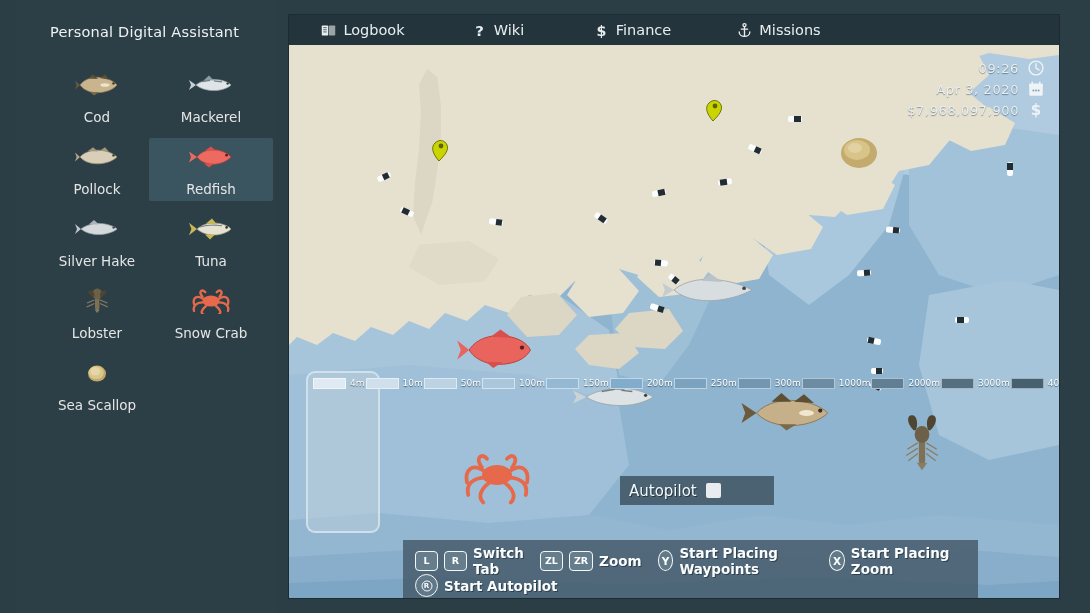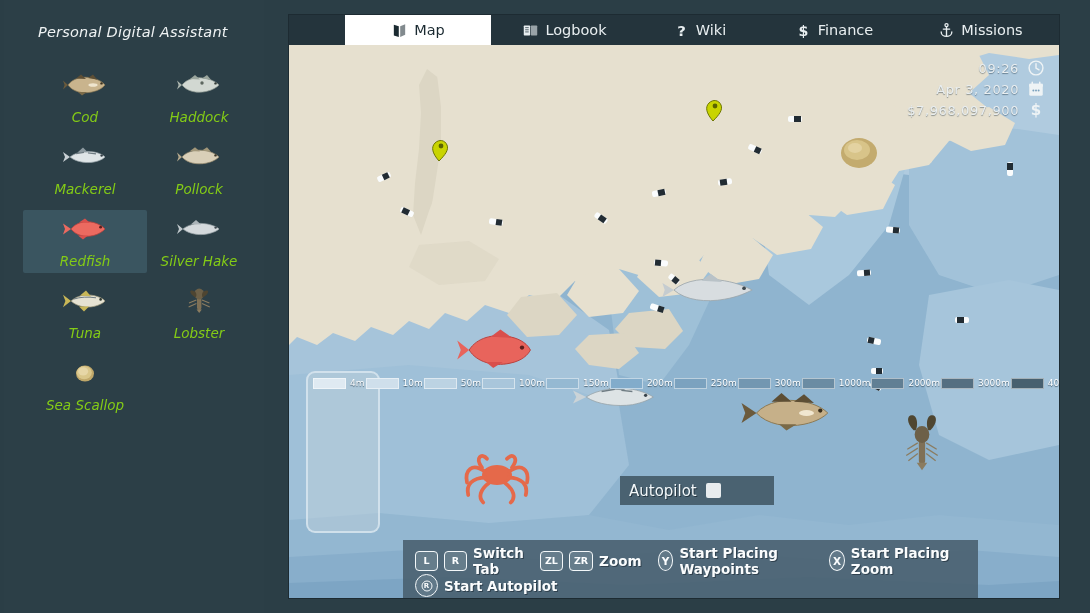--- a/index.html
+++ b/index.html
@@ -6,43 +6,42 @@
   html, body {
     width: 1090px; height: 613px;
     background: #2b3e46;
     font-family: "Liberation Sans", sans-serif;
     overflow: hidden;
   }
   #app { position: relative; width: 1090px; height: 613px; background: #2b3e46; }
 
   
   #sidebar {
-    position: absolute; left: 4px; top: 0; width: 260px; height: 613px;
+    position: absolute; left: 16px; top: 0; width: 260px; height: 613px;
     background: #2c3f47;
-    font-style: italic;
   }
   #pda-title {
     position: absolute; left: 34px; top: 24px;
     color: #eef2f3; font-size: 14.5px; letter-spacing: .2px;
     font-family: "DejaVu Sans", sans-serif; font-weight: 400;
   }
   #species-grid {
     position: absolute; left: 40px; top: 66px; width: 224px;
     display: grid; grid-template-columns: 1fr 1fr; row-gap: 9px; column-gap: 4px;
   }
   .species-cell {
     width: 124px; height: 63px; margin-left: -21px;
     display: flex; flex-direction: column; align-items: center; justify-content: flex-start;
     padding-top: 4px; border-radius: 2px; cursor: pointer;
   }
   .species-cell.selected { background: #3a5560; }
   .species-icon { height: 30px; display: flex; align-items: center; justify-content: center; }
   .species-icon svg { display: block; }
   .species-label {
-    color: #84cc16; font-size: 13.5px; margin-top: 9px; white-space: nowrap;
+    color: #e5e5e5; font-size: 13.5px; margin-top: 9px; white-space: nowrap;
     font-family: "DejaVu Sans", sans-serif;
   }
 
   
   #game {
     position: absolute; left: 288px; top: 14px; width: 772px; height: 585px;
     background: #24343c; overflow: hidden;
     border: 1px solid #1d2b32;
   }
 
@@ -169,34 +168,20 @@
             C21,22 11,20 6,13 Z" fill="#c9b48d" stroke="#8d7a55" stroke-width=".7"></path>
             <path d="M6,13 L1,8.5 L2.6,13 L1,17.5 Z" fill="#6a5a3c"></path>
             <path d="M14,6.6 L19,2.5 L24,7 Z" fill="#5e4f35"></path>
             <path d="M26,6 L31,2.6 L35,7.4 Z" fill="#5e4f35"></path>
             <path d="M16,20 L20,23.5 L25,20 Z" fill="#7c6b49"></path>
             <ellipse cx="31" cy="13" rx="4.6" ry="1.8" fill="#efe5ce"></ellipse>
             <circle cx="39.5" cy="11.4" r="1.2" fill="#39301f"></circle>
             </svg>
           </div>
           <div class="species-label">Cod</div>
-        </div>
-        <div class="species-cell">
-          <div class="species-icon">
-            <svg width="46" height="26" viewBox="0 0 46 26">
-              <path d="M6,13 C11,6.5 21,4.5 30,6.5 C37,8 41,11 43,13 C41,15 37,18 30,19.5
-            C21,21.5 11,19.5 6,13 Z" fill="#d2d8d2" stroke="#8f9a92" stroke-width=".7"></path>
-            <path d="M6,13 L1,8.5 L2.6,13 L1,17.5 Z" fill="#aab4ad"></path>
-            <path d="M14,7 L19,3 L24,7.4 Z" fill="#9aa59d"></path>
-            <path d="M26,6.4 L31,3 L35,7.8 Z" fill="#9aa59d"></path>
-            <circle cx="26" cy="11" r="1.7" fill="#5d665f"></circle>
-            <circle cx="39.5" cy="11.4" r="1.2" fill="#333b36"></circle>
-            </svg>
-          </div>
-          <div class="species-label">Haddock</div>
         </div>
         <div class="species-cell">
           <div class="species-icon">
             <svg width="46" height="26" viewBox="0 0 46 26">
               <path d="M8,13 C14,8 24,6.5 32,8 C38,9.2 41.5,11.3 43,13 C41.5,14.7 38,16.8 32,18
             C24,19.5 14,18 8,13 Z" fill="#dfe5e7" stroke="#96a2a7" stroke-width=".7"></path>
             <path d="M8,13 L1,8 L3,13 L1,18 Z" fill="#c8d0d4"></path>
             <path d="M16,8 L21,3.6 L26,8.5 Z" fill="#8e9ba1"></path>
             <path d="M14,9.6 L22,8.4 M26,8.8 L34,9.8" stroke="#6e7b82" stroke-width="1.2"></path>
             <circle cx="39.6" cy="11.6" r="1.2" fill="#323c43"></circle>
@@ -266,20 +251,38 @@
             <g stroke="#8b7c60" stroke-width="1.1" fill="none">
               <path d="M20.4,12 L13,15"></path>
                 <path d="M20.4,15.4 L12.6,19"></path>
               <path d="M26,12 L33.4,15"></path>
                 <path d="M26,15.4 L33.8,19"></path>
             </g>
             <path d="M20.6,21.6 L23.2,25 L25.8,21.6 Z" fill="#8b7c60"></path>
             </svg>
           </div>
           <div class="species-label">Lobster</div>
+        </div>
+        <div class="species-cell">
+          <div class="species-icon">
+            <svg width="46" height="26" viewBox="0 0 46 26">
+              <ellipse cx="23" cy="13" rx="8.6" ry="5.6" fill="#e5694a"></ellipse>
+            <g stroke="#e5694a" stroke-width="2.3" fill="none" stroke-linecap="round">
+              <path d="M15.4,11 C8.6,6.4 4.6,10 6,16"></path>
+              <path d="M15,14.4 C8,14.4 4.6,18.4 6,23"></path>
+              <path d="M30.6,11 C37.4,6.4 41.4,10 40,16"></path>
+              <path d="M31,14.4 C38,14.4 41.4,18.4 40,23"></path>
+              <path d="M18,18 C13,22 12.6,25 15.4,26.6"></path>
+              <path d="M28,18 C33,22 33.4,25 30.6,26.6"></path>
+            </g>
+            <path d="M14.4,8.6 C10,3.4 14,1 17.2,4.2" stroke="#e5694a" stroke-width="2.4" fill="none" stroke-linecap="round"></path>
+            <path d="M31.6,8.6 C36,3.4 32,1 28.8,4.2" stroke="#e5694a" stroke-width="2.4" fill="none" stroke-linecap="round"></path>
+            </svg>
+          </div>
+          <div class="species-label">Snow Crab</div>
         </div>
         <div class="species-cell">
           <div class="species-icon">
             <svg width="46" height="26" viewBox="0 0 46 26">
               <ellipse cx="23" cy="13.6" rx="9" ry="8" fill="#c0a86a"></ellipse>
             <ellipse cx="22.2" cy="12.6" rx="7.6" ry="6.6" fill="#d9c68a"></ellipse>
             <ellipse cx="21.2" cy="11.4" rx="5" ry="4.2" fill="#e6d6a6"></ellipse>
             </svg>
           </div>
           <div class="species-label">Sea Scallop</div>
@@ -637,27 +640,20 @@
         <div class="hud-row">
           <span class="hud-text">$7,968,097,900</span>
           <svg class="hud-ico" viewBox="0 0 24 24">
             <text x="12" y="19" text-anchor="middle" font-size="20" font-weight="bold" fill="#eef3f5" font-family="DejaVu Sans, sans-serif">$</text>
           </svg>
         </div>
       </div>
     </div>
 
     <div id="tabbar">
-        <div class="tab t-map active">
-          <svg width="17" height="17" viewBox="0 0 24 24">
-            <path d="M4 4 L11 6 L11 21 L4 19 Z" fill="currentColor"></path>
-       <path d="M13 6 L20 3 L20 18 L13 21 Z" fill="currentColor" opacity=".55"></path>
-          </svg>
-          <span>Map</span>
-        </div>
         <div class="tab t-logbook">
           <svg width="17" height="17" viewBox="0 0 24 24">
             <rect x="2.5" y="5" width="9" height="14" rx="1" fill="currentColor"></rect>
        <rect x="12.5" y="5" width="9" height="14" rx="1" fill="currentColor" opacity=".6"></rect>
        <path d="M4.5 8h5M4.5 11h5M4.5 14h5" stroke="#2a3b44" stroke-width="1.1"></path>
           </svg>
           <span>Logbook</span>
         </div>
         <div class="tab t-wiki">
           <svg width="17" height="17" viewBox="0 0 24 24">

